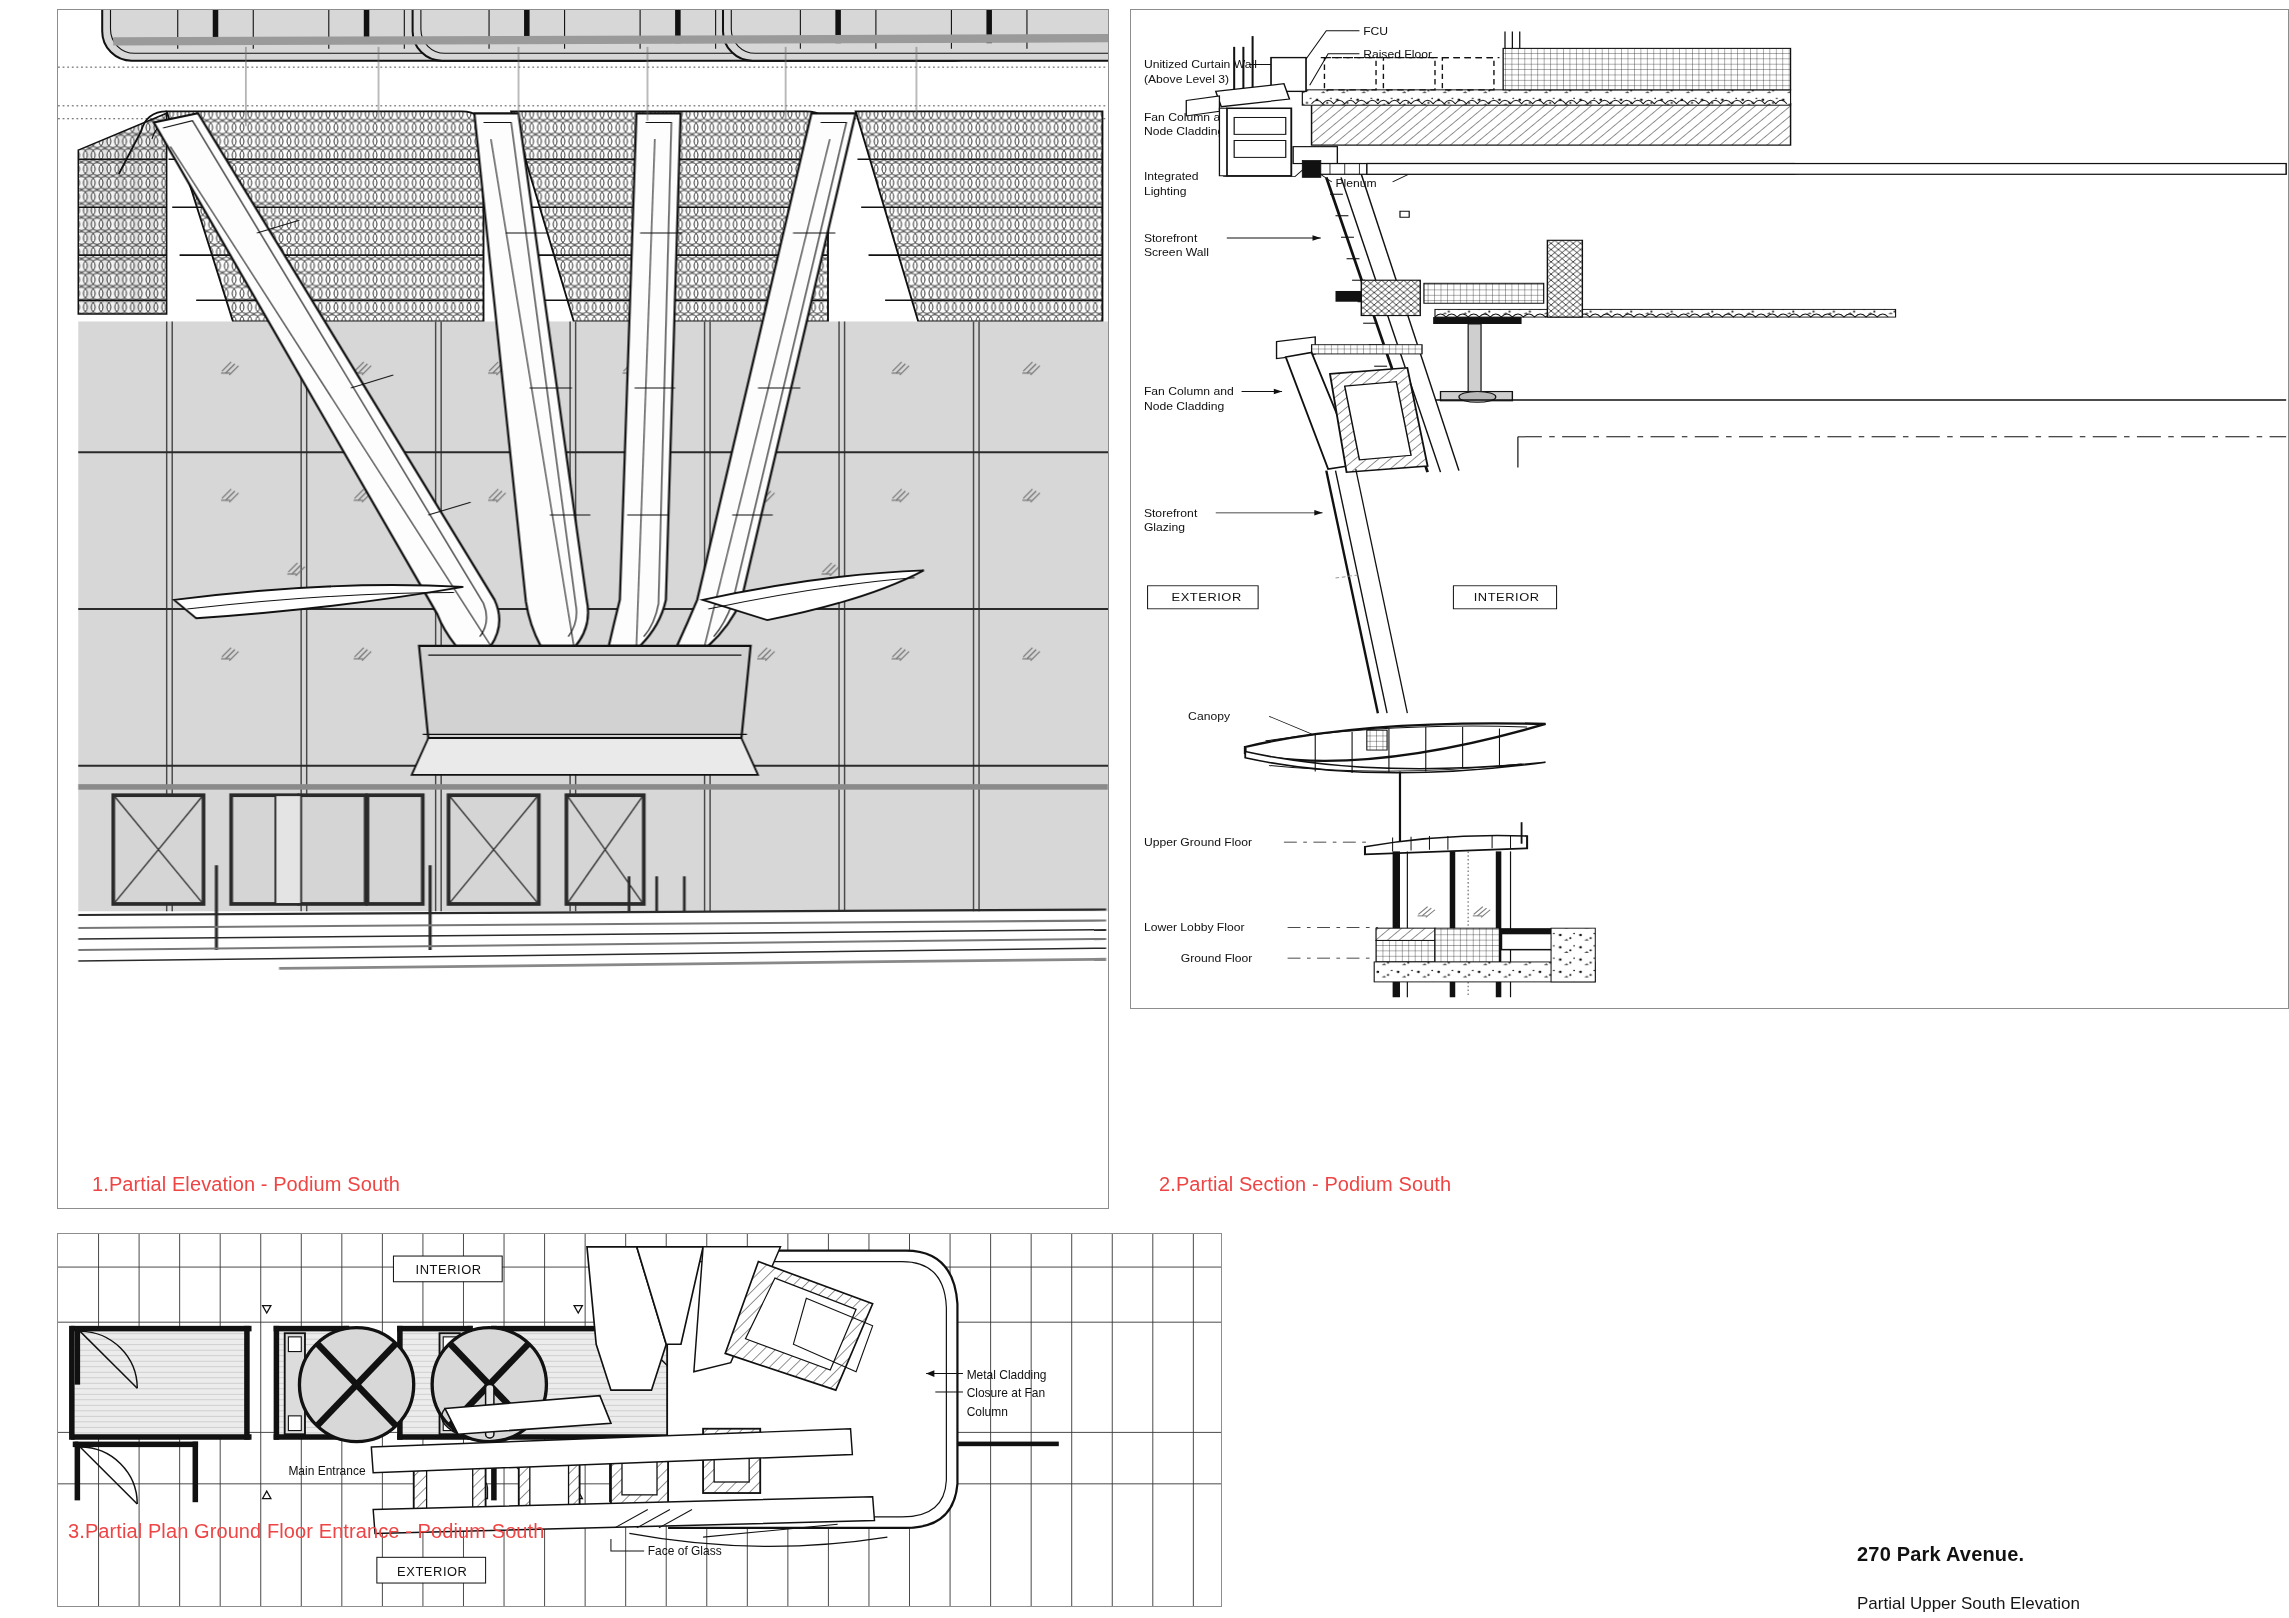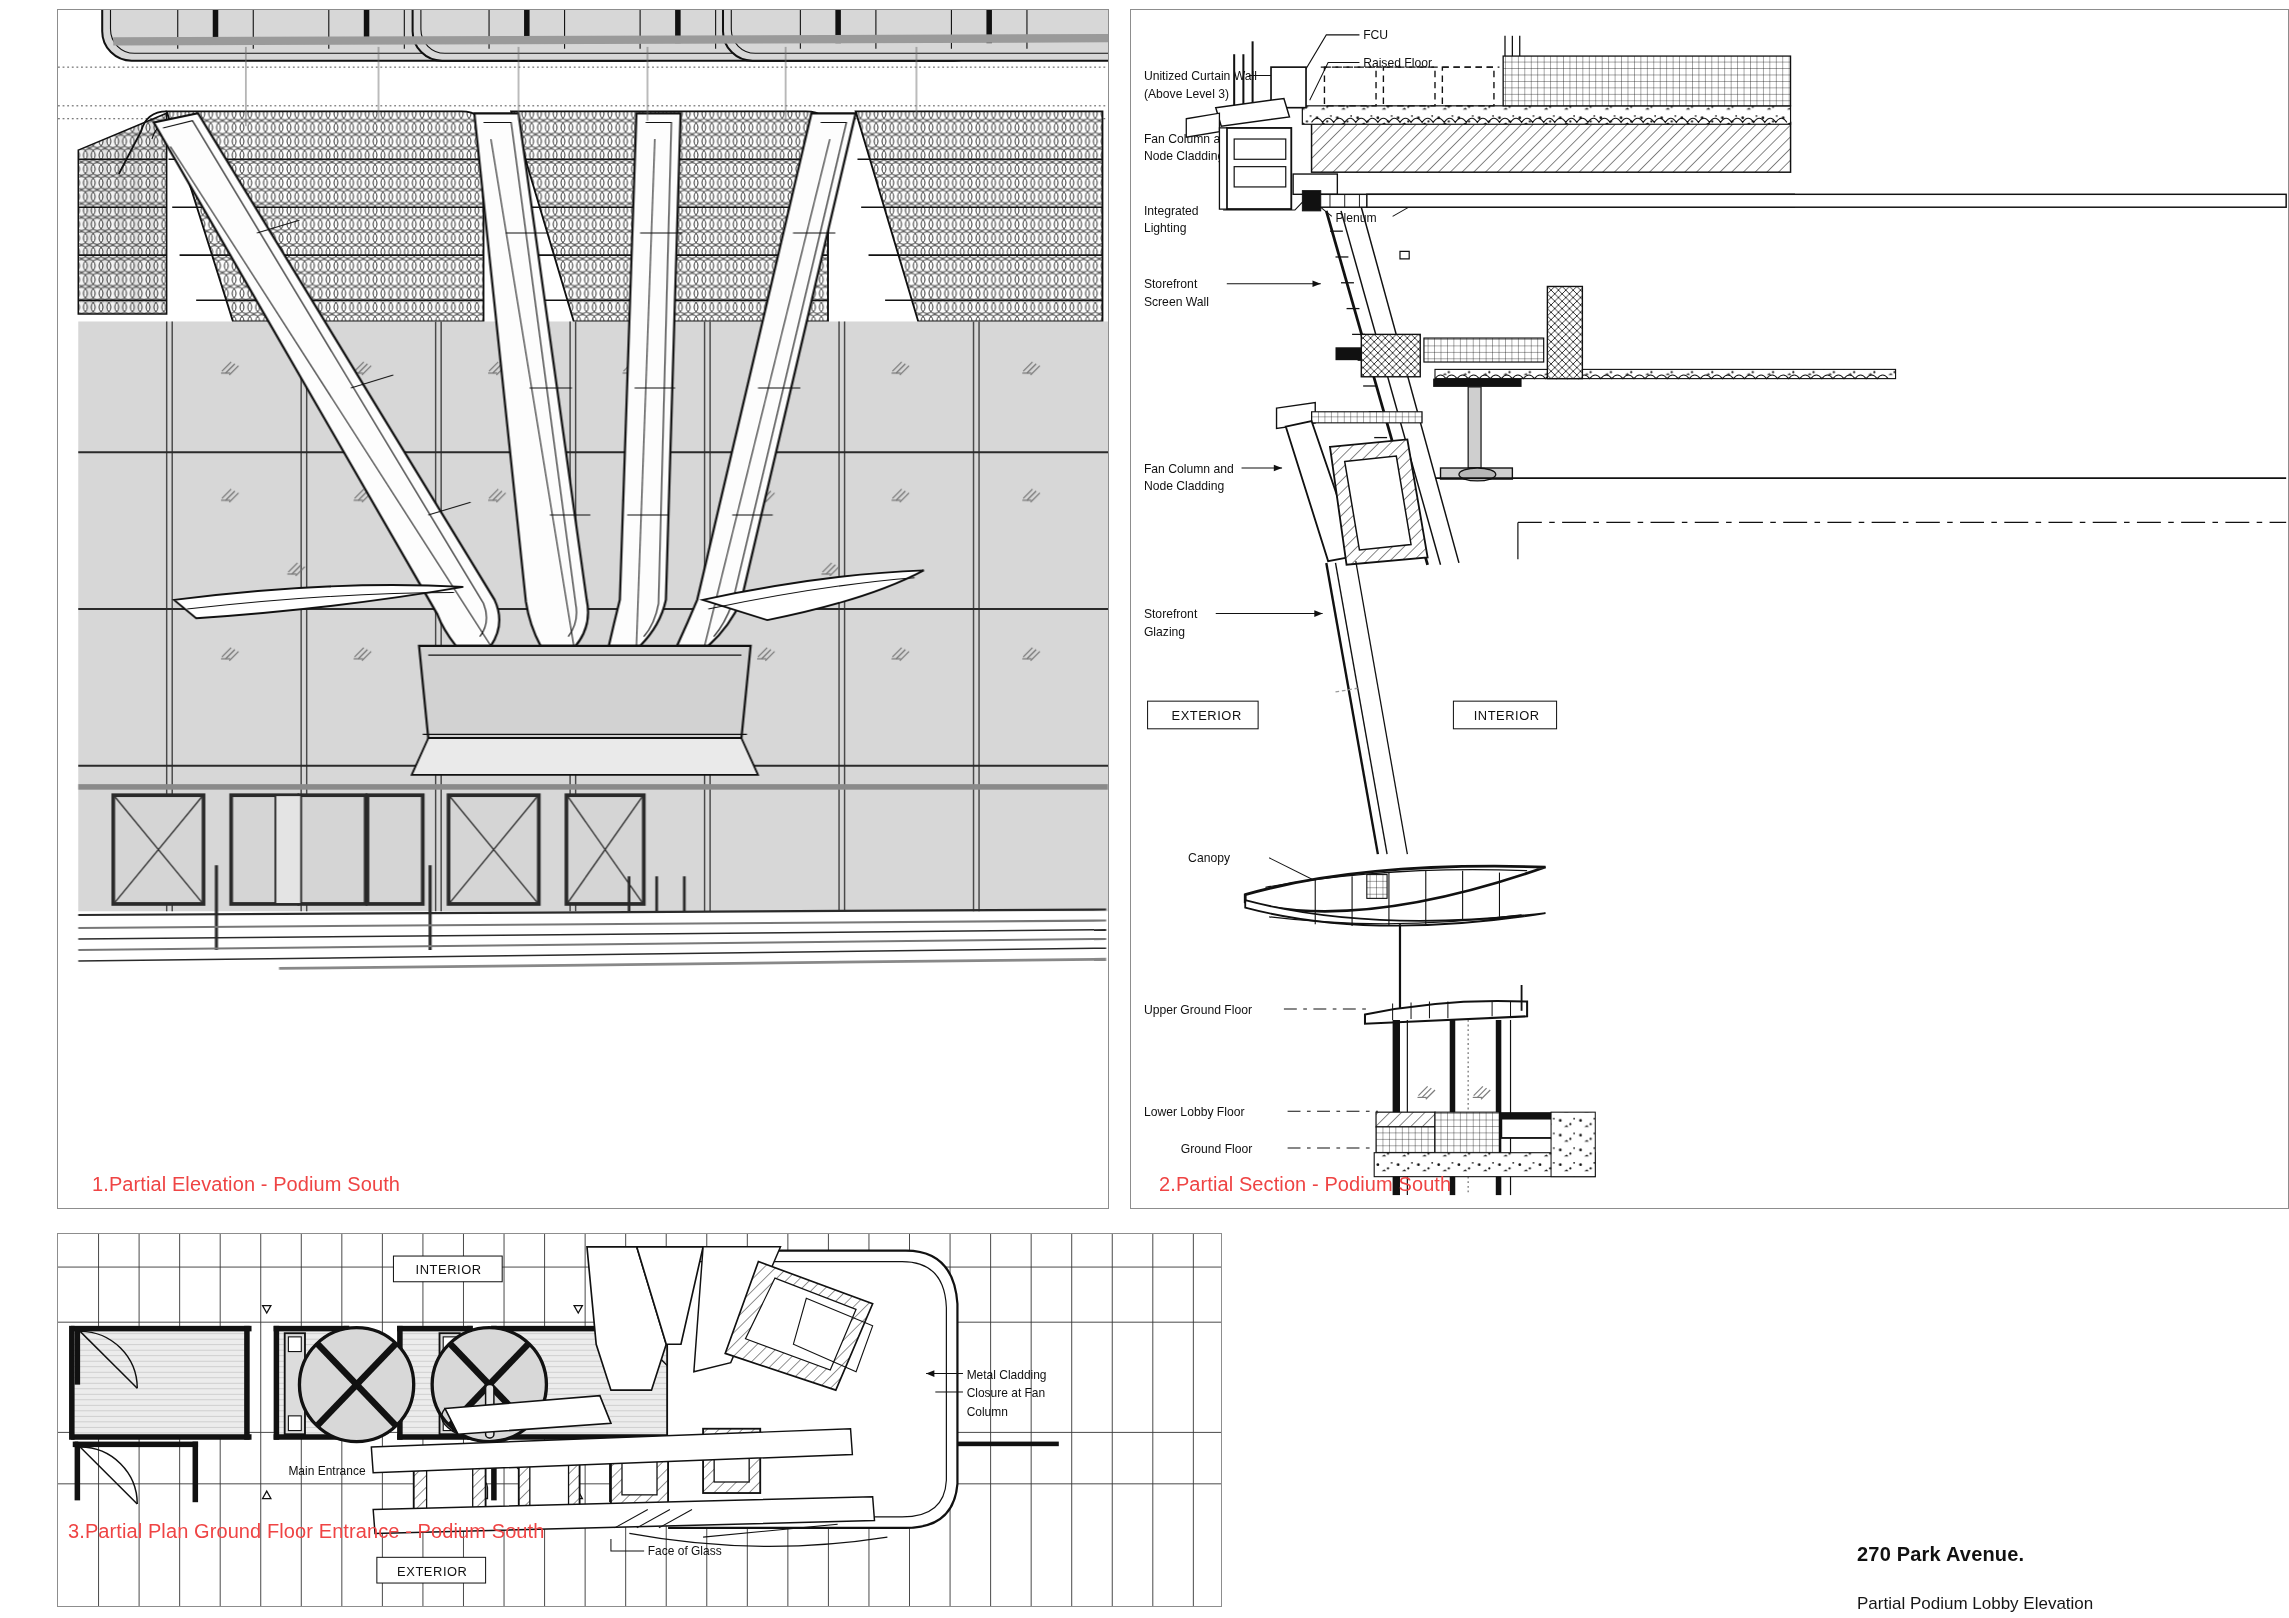--- a/index.html
+++ b/index.html
@@ -16,21 +16,21 @@
   .panel-title{
     position:absolute;font-size:20px;letter-spacing:0.1px;color:#ef4444;white-space:nowrap;
   }
   .panel-inner{position:absolute;inset:0;overflow:hidden;}
 
   
   #elevation-panel{left:57px;top:9.2px;width:1052px;height:1200px;}
   #elevation-title{left:92px;top:1173px;}
 
   
-  #section-panel{left:1130px;top:9.2px;width:1159px;height:1200px;}
+  #section-panel{left:1130px;top:9.2px;width:1159px;height:1000px;}
   #section-title{left:1159px;top:1173px;}
 
   
   #plan-panel{left:57px;top:1233px;width:1165px;height:374px;}
   #plan-title{left:68px;top:1520px;}
 
   
   svg.draw{display:block;width:100%;height:100%;}
 
   
@@ -875,19 +875,19 @@
 
         </g>
       </svg>
     </div>
   </div>
   <div class="panel-title" id="plan-title">3.Partial Plan Ground Floor Entrance - Podium South</div>
 
   <div id="title-block">
     <p id="project-name">270 Park Avenue.</p>
     <p id="sheet-desc">
-      <span>Partial Podium Lobby Elevation</span><br>
+      <span>Partial Upper South Elevation</span><br>
       <span>Section &amp; Plan</span>
     </p>
   </div>
 
 </div>
 
 
 </body></html>

